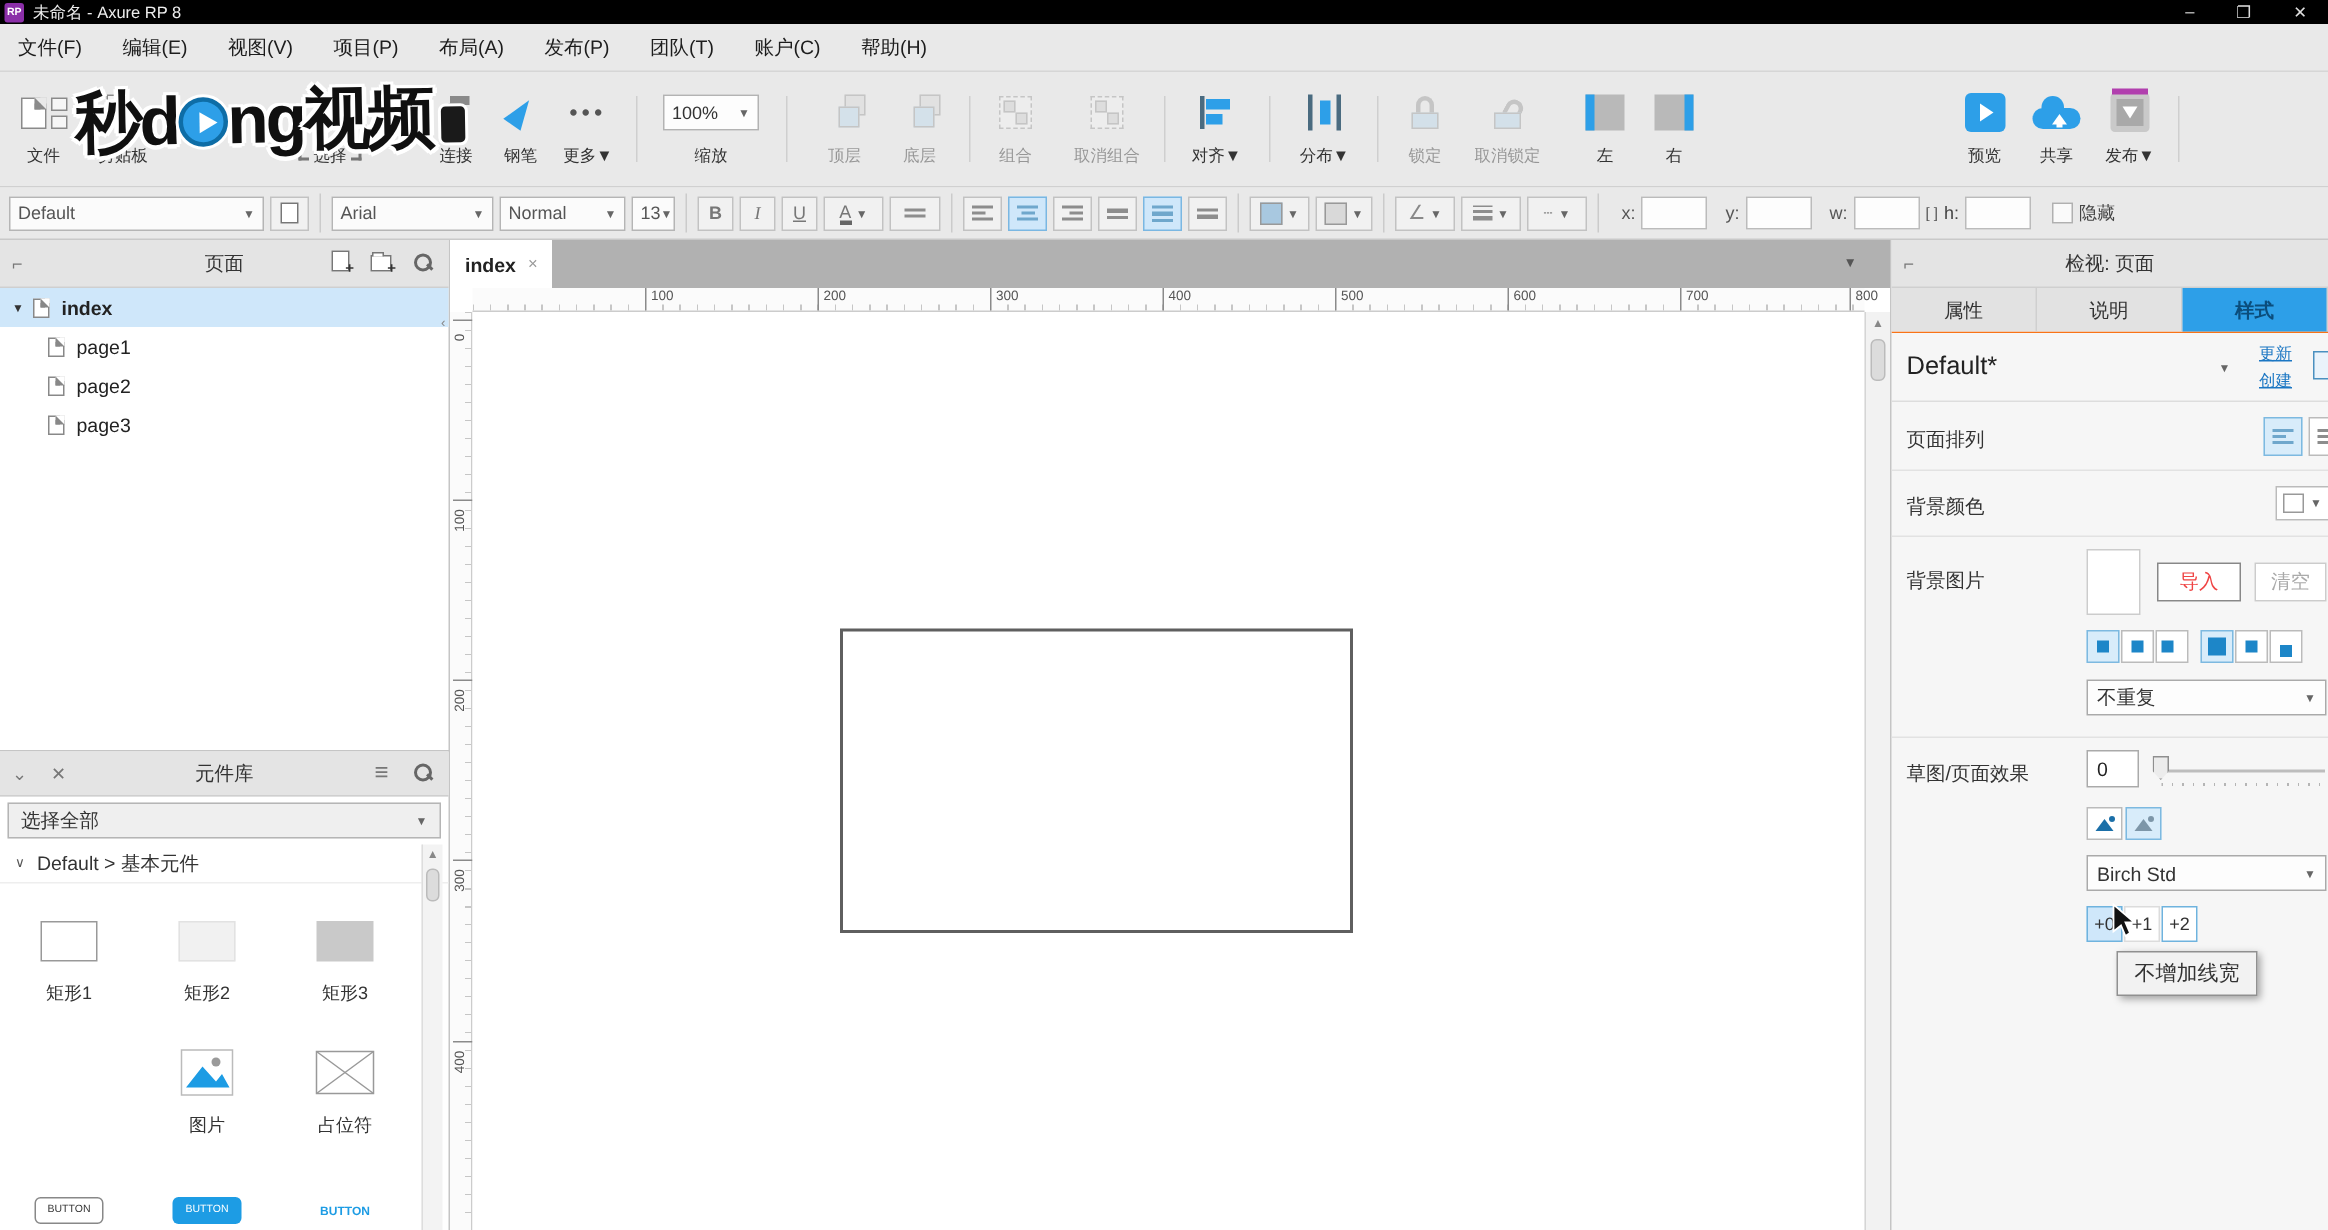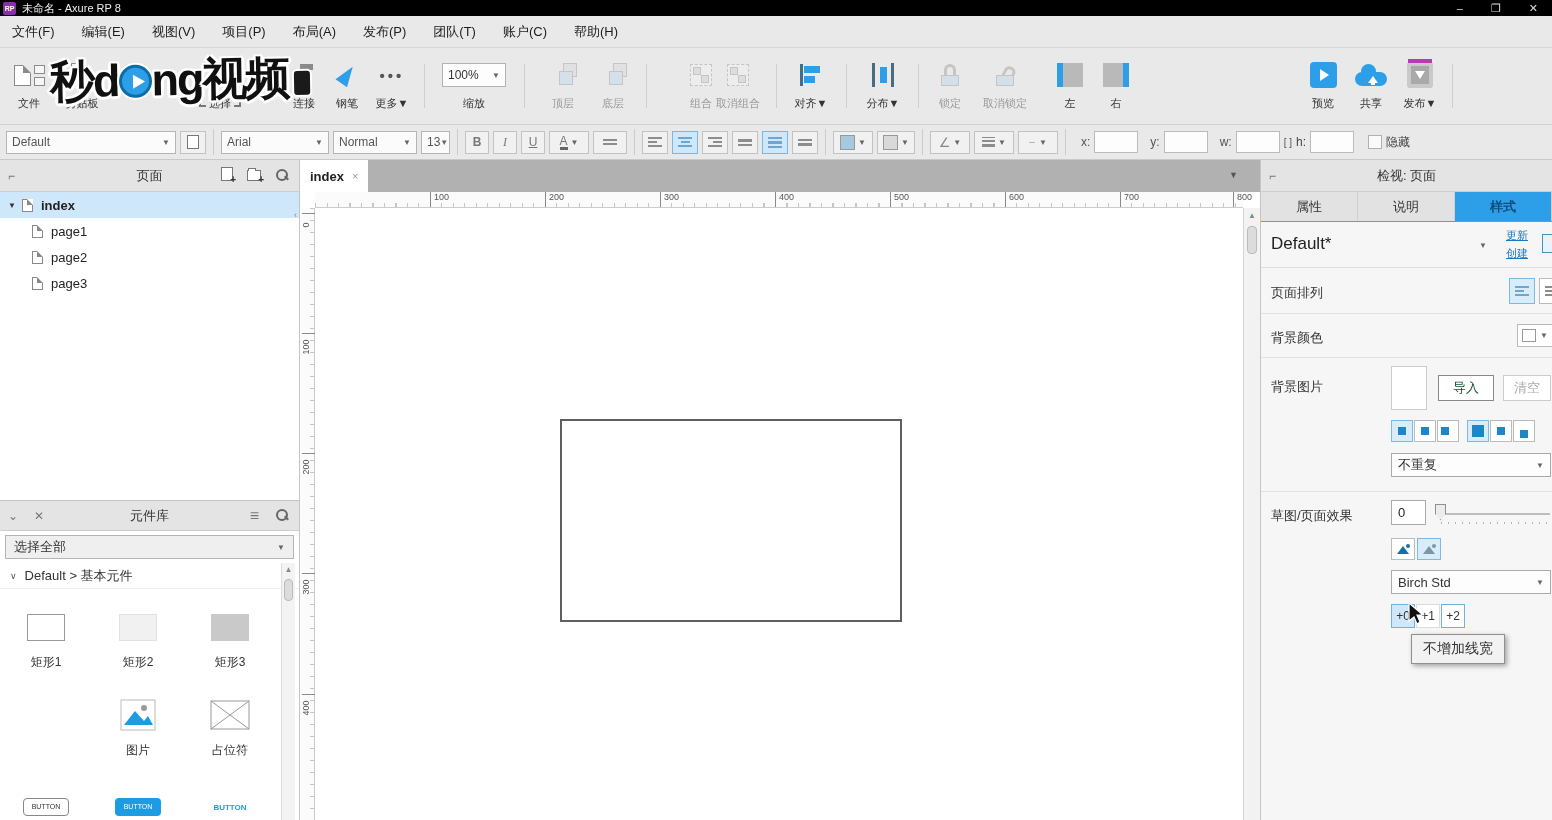--- a/index.html
+++ b/index.html
@@ -298,21 +298,21 @@
         <span class="stack">
           <i></i>
           <i></i>
         </span>
       </span>
     <span>底层</span>
   </div>
 
   <span class="tbsep" style="left:646px"></span>
 
-  <div class="tbi dis" style="left:678px;width:46px">
+  <div class="tbi dis" style="left:654px;width:46px">
     <span class="ic">
         <span class="groupi">
           <i></i>
           <i></i>
         </span>
       </span>
     <span>组合</span>
   </div>
   <div class="tbi dis" style="left:706px;width:64px">
     <span class="ic">
@@ -746,21 +746,21 @@
     <span class="ilabel" style="top:15px">背景颜色</span>
     <span class="ibtn" style="left:256px;top:10px;width:36px;height:23px;gap:4px">
       <span class="swatch" style="width:14px;height:13px;background:#fff"></span>
       <span class="chev">▼</span>
       </span>
   </div>
 
   <div class="irow" style="height:134px">
     <span class="ilabel" style="top:20px">背景图片</span>
     <span class="ibtn" style="left:130px;top:8px;width:36px;height:44px;border-color:#ccc"></span>
-    <span class="ibtn" style="left:177px;top:17px;width:56px;height:26px;border-color:#888;font-size:13px;color:#14532d">导入</span>
+    <span class="ibtn" style="left:177px;top:17px;width:56px;height:26px;border-color:#888;font-size:13px;color:#ef4444">导入</span>
     <span class="ibtn" style="left:242px;top:17px;width:48px;height:26px;border-color:#ccc;font-size:13px;color:#aaa">清空</span>
 
     <span class="ibtn on" style="left:130px;top:62px;width:22px;height:22px">
         <span class="bsq"></span>
       </span>
     <span class="ibtn" style="left:153px;top:62px;width:22px;height:22px">
         <span class="bsq"></span>
       </span>
     <span class="ibtn" style="left:176px;top:62px;width:22px;height:22px;justify-content:flex-start;padding-left:3px">
         <span class="bsq"></span>

